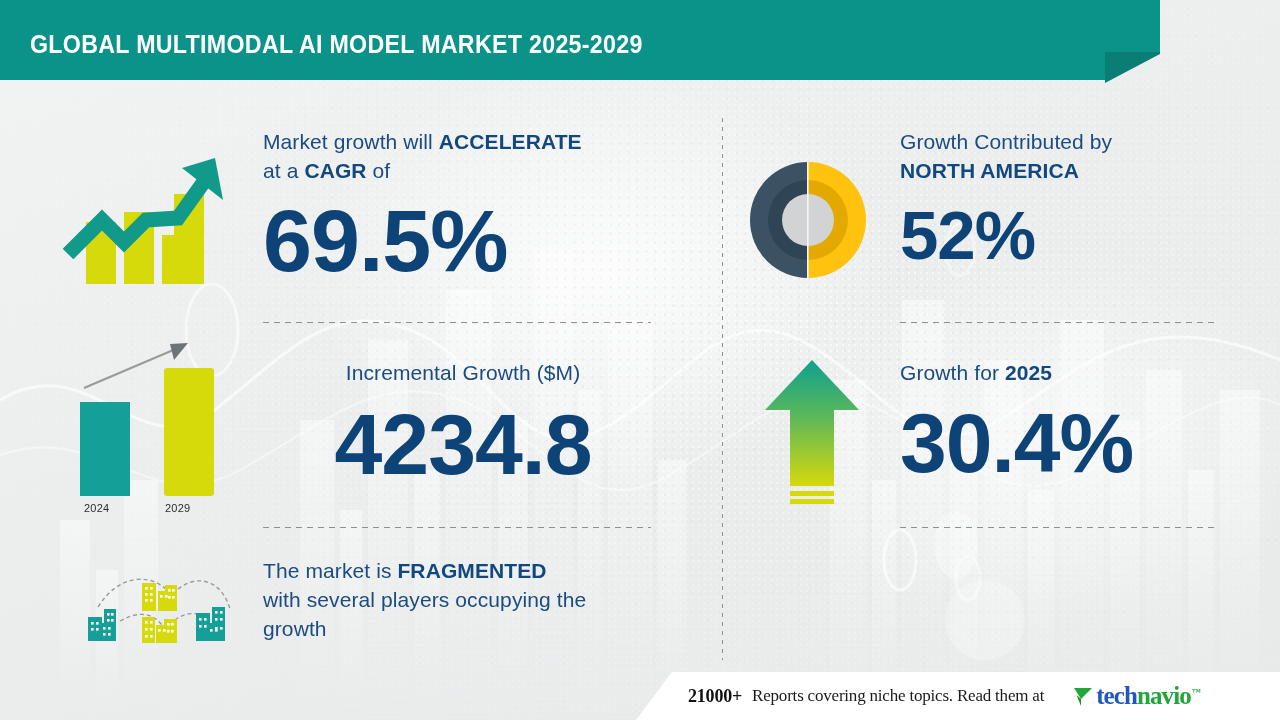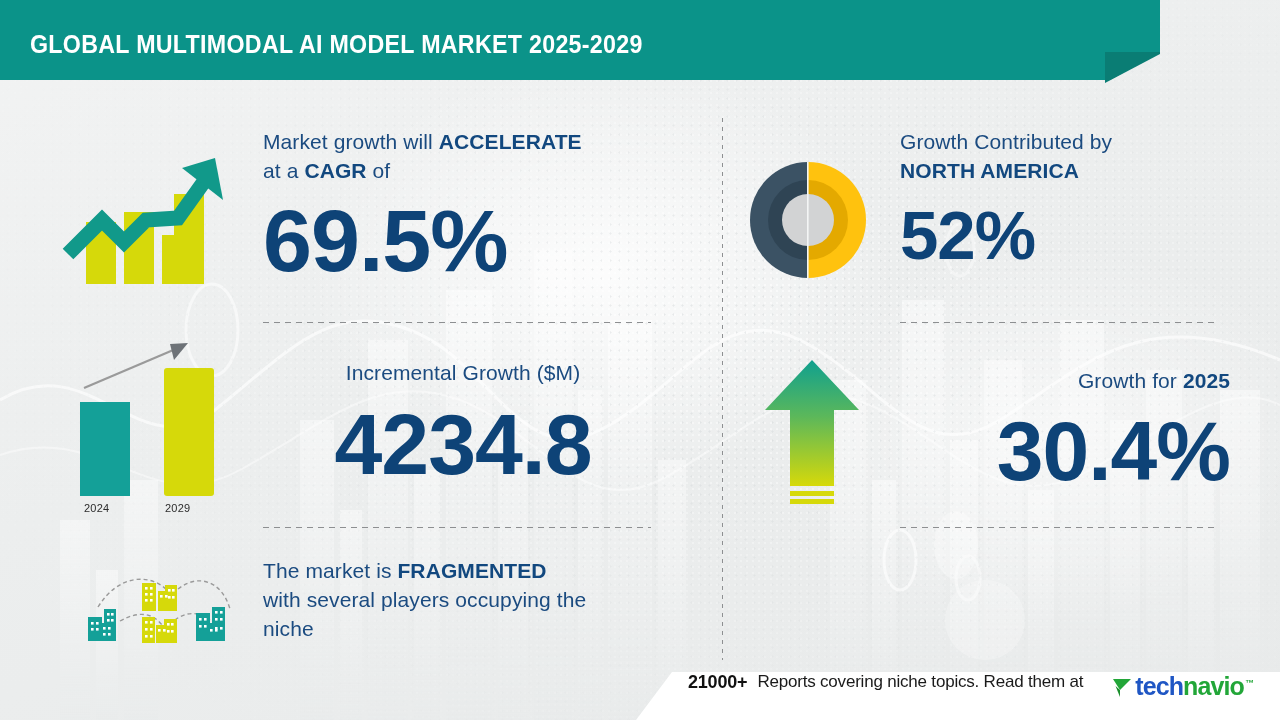--- a/index.html
+++ b/index.html
@@ -107,21 +107,21 @@
   .v-34 { font-size:88px; margin-top:12px; }
   .v-42 { font-size:86px; margin-top:14px; }
   .v-52 { font-size:69px; margin-top:16px; }
   .v-30 { font-size:84px; margin-top:14px; }
 
   
   .s-cagr { left:263px; top:127px; width:400px; }
   .s-incr { left:263px; top:358px; width:400px;text-align:center; }
   .s-frag { left:263px; top:556px; width:420px; }
   .s-na   { left:900px; top:127px; width:330px; }
-  .s-2025 { left:900px; top:366px; width:330px;text-align:right; }
+  .s-2025 { left:900px; top:358px; width:330px; }
 
   
   .icon { position:absolute; z-index:5; }
   .ic-growth { left:62px;  top:150px; }
   .ic-bars   { left:62px;  top:330px; }
   .ic-city   { left:70px;  top:565px; }
   .ic-donut  { left:748px; top:160px; }
   .ic-arrow  { left:762px; top:358px; }
   .bar-year {
     position:absolute;
@@ -134,21 +134,21 @@
   
   .footer {
     position:absolute; left:636px; top:672px;
     width:644px; height:48px;
     background:#ffffff;
     clip-path: polygon(36px 0, 644px 0, 644px 48px, 0 48px);
     z-index:9;
   }
   .footer-row {
     position:absolute; left:0; top:0; right:0; bottom:0;
-    display:flex; align-items:flex-start;
+    display:flex; align-items:center;font-family:Liberation Serif, serif;
   }
   .footer-count {
     margin-left:52px;
     font-size:18px; font-weight:bold; color:#111111;
     letter-spacing:-0.2px;
   }
   .footer-text {
     margin-left:10px;
     font-size:17px; color:#1a1a1a; font-weight:400;
     letter-spacing:-0.2px;
@@ -340,21 +340,21 @@
         <rect x="140" y="64" width="2.6" height="2.6"></rect>
           <rect x="145" y="64" width="2.6" height="2.6"></rect>
       </g>
     </svg>
   </div>
 
   <div class="stat s-frag">
     <div class="stat-label">
       <span>The market is </span><b>FRAGMENTED</b><br>
       <span>with several players occupying the</span><br>
-      <span>niche</span>
+      <span>growth</span>
     </div>
   </div>
 
   <div class="icon ic-donut">
     <svg width="120" height="120" viewBox="0 0 120 120">
       <path d="M60 2 A58 58 0 0 0 60 118 Z" fill="#3b5264"></path>
       <path d="M60 2 A58 58 0 0 1 60 118 Z" fill="#ffc20e"></path>
       <path d="M60 20 A40 40 0 0 0 60 100 Z" fill="#2f4454"></path>
       <path d="M60 20 A40 40 0 0 1 60 100 Z" fill="#e4a900"></path>
       <circle cx="60" cy="60" r="26" fill="#d2d3d4"></circle>

